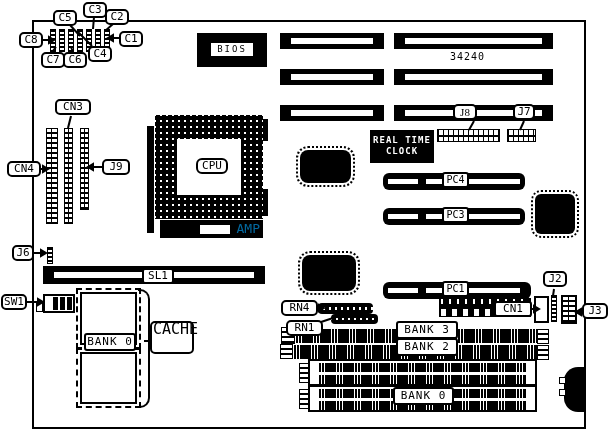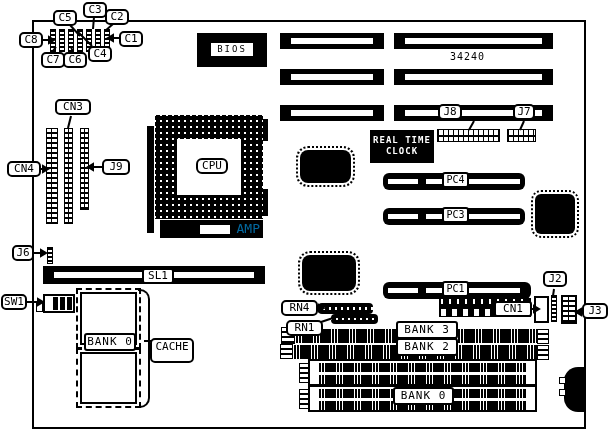--- a/index.html
+++ b/index.html
@@ -133,21 +133,21 @@
     </div>
   <div class="slot" style="left:280px;top:105px;width:104px;height:16px;">
       <div class="stripe"></div>
     </div>
   <div class="slot" style="left:394px;top:105px;width:159px;height:16px;">
       <div class="stripe"></div>
     </div>
 
   <div class="smalltext" style="left:450px;top:51px;">34240</div>
 
-  <div class="callout" style="left:438px;top:104px;width:24px;">J8</div>
+  <div class="callout" style="left:453px;top:104px;width:24px;font-family:Liberation Serif, serif;">J8</div>
   <div class="callout" style="left:513px;top:104px;width:22px;">J7</div>
 
   <div class="header-pins" style="left:437px;top:129px;width:63px;height:13px;">
       <div class="hline"></div>
     </div>
   <div class="header-pins" style="left:507px;top:129px;width:29px;height:13px;">
       <div class="hline"></div>
     </div>
 
   <div class="rtc" style="left:370px;top:130px;width:64px;height:33px;">
@@ -190,21 +190,21 @@
     <div class="dipcell" style="background:#fff;"></div>
     <div class="dipcell" style="background:#000;"></div>
     <div class="dipcell" style="background:#000;"></div>
     <div class="dipcell" style="background:#000;"></div>
   </div>
 
   <div class="chip-dip" style="left:80px;top:292px;width:57px;height:53px;"></div>
   <div class="chip-dip" style="left:80px;top:352px;width:57px;height:52px;"></div>
   <div style="position:absolute;left:138px;top:289px;width:12px;height:119px;border-right:2px solid #000;border-top:2px solid #000;border-bottom:2px solid #000;border-radius:0 10px 10px 0;"></div>
   <div class="banklabel" style="left:84px;top:333px;width:52px;">BANK 0</div>
-  <div class="callout" style="left:150px;top:338px;width:44px;height:25px;font-size:11px;line-height:13px;">CACHE</div>
+  <div class="callout" style="left:150px;top:321px;width:44px;height:33px;font-size:15px;line-height:13px;">CACHE</div>
 
   <div class="qfp" style="left:300px;top:150px;width:51px;height:33px;"></div>
   <div class="qfp" style="left:302px;top:255px;width:54px;height:36px;"></div>
   <div class="qfp" style="left:535px;top:194px;width:40px;height:40px;border-radius:6px;"></div>
 
   <div class="pci" style="left:383px;top:173px;width:142px;height:17px;">
     <div class="s1"></div>
       <div class="s2"></div>
       <div class="s3"></div>
     <div class="plabel">PC4</div>

